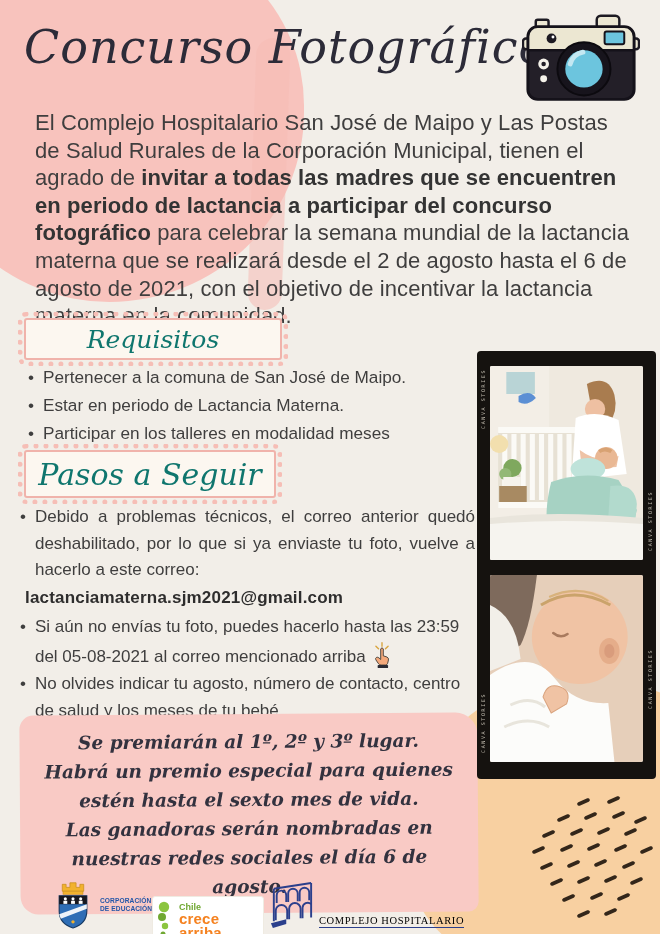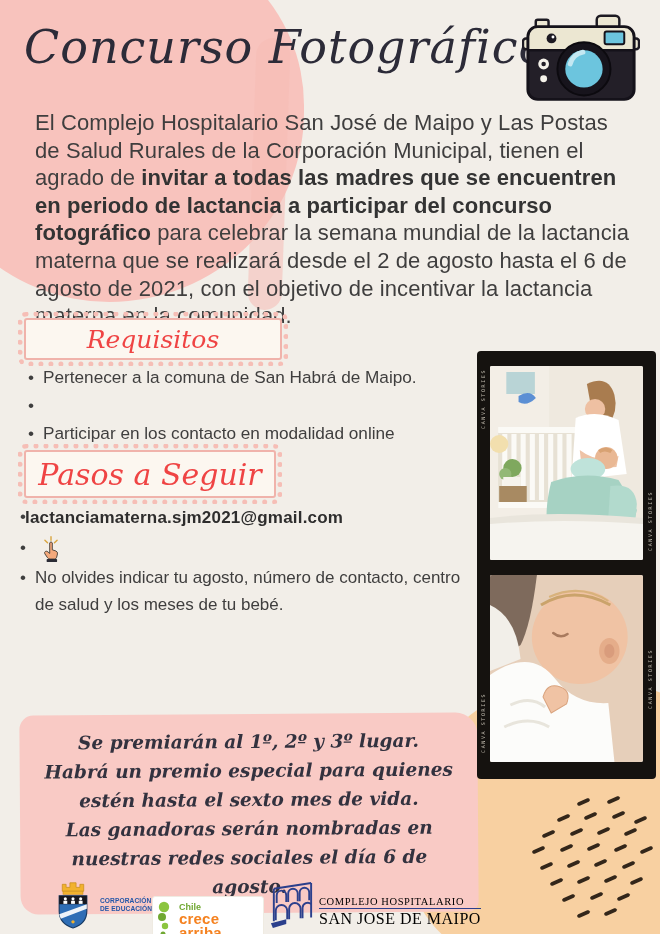--- a/index.html
+++ b/index.html
@@ -40,21 +40,21 @@
   .badge{
     position:absolute;z-index:2;background:#fcf7f0;
     border:2px solid #f0b3ab;border-radius:3px;
     display:flex;align-items:center;justify-content:center;
   }
   .badge::before{
     content:"";position:absolute;inset:-8px;
     border:5px dotted #f6beb6;border-radius:8px;
   }
   .badge .script{
-    font-family:"DejaVu Serif",serif;font-style:italic;color:#ef4444;
+    font-family:"DejaVu Serif",serif;font-style:italic;color:#0f766e;
   }
   .badge-req{left:24px;top:318px;width:254px;height:38px;}
   .badge-req .script{font-size:25px;}
   .badge-pasos{left:24px;top:450px;width:248px;height:44px;}
   .badge-pasos .script{font-size:30px;}
   
   .blist{position:absolute;z-index:2;list-style:none;margin:0;padding:0;}
   .blist li{display:flex;gap:9px;}
   .blist .mark{flex:0 0 auto;line-height:inherit;}
   .list-req{left:28px;top:364px;width:448px;font-size:17.2px;line-height:27px;}
@@ -178,44 +178,46 @@
   </svg>
 
   <p class="intro"><span>El Complejo Hospitalario San José de Maipo  y Las Postas de Salud Rurales de la Corporación Municipal,  tienen el agrado de </span><b>invitar a todas las madres que se encuentren en periodo de lactancia a participar del concurso fotográfico</b><span> para celebrar la semana mundial de la lactancia materna que se realizará desde el 2 de agosto hasta el 6 de agosto de 2021, con el objetivo de incentivar la lactancia materna en la comunidad.</span></p>
 
   <div class="badge badge-req">
     <span class="script">Requisitos</span>
   </div>
   <ul class="blist list-req">
     <li>
         <span class="mark">•</span>
-        <span>Pertenecer a la comuna de San Habrá de Maipo.</span>
+        <span>Pertenecer a la comuna de San José de Maipo.</span>
       </li>
     <li>
         <span class="mark">•</span>
+        <span>Estar en periodo de Lactancia Materna.</span>
       </li>
     <li>
         <span class="mark">•</span>
-        <span>Participar en los contacto en modalidad online</span>
+        <span>Participar en los talleres en modalidad meses</span>
       </li>
   </ul>
 
   <div class="badge badge-pasos">
     <span class="script">Pasos a Seguir</span>
   </div>
   <ul class="blist list-pasos">
     <li>
       <span class="mark">•</span>
       <span>
+        <span class="just" style="display:block">Debido a problemas técnicos, el correo anterior quedó deshabilitado, por lo que si ya enviaste tu foto, vuelve a hacerlo a este correo:</span>
         <span class="email" style="display:block">lactanciamaterna.sjm2021@gmail.com</span>
       </span>
     </li>
     <li>
       <span class="mark">•</span>
-      <span><svg class="hand" viewBox="0 0 26 31">
+      <span><span>Si aún no envías tu foto, puedes hacerlo hasta las 23:59 del 05-08-2021 al correo mencionado arriba</span><svg class="hand" viewBox="0 0 26 31">
         <g stroke="#d9a53f" stroke-width="1.6" stroke-linecap="round">
           <line x1="6" y1="6" x2="9" y2="9"></line>
               <line x1="13" y1="2" x2="13" y2="6"></line>
               <line x1="20" y1="6" x2="17" y2="9"></line>
         </g>
         <path d="M11.5 9 q1.5 -2.4 3 0 l0 8 4.2 1.4 q2.2 .9 1.7 3.4 l-.9 3.8 q-.5 2 -2.5 2 l-5 0 q-2 0 -3 -1.5 l-3 -4.4 q-1.1 -1.9 .7 -2.9 q1.4 -.6 2.8 .6 l2 1.8 z" fill="#f4a97c" stroke="#3a3630" stroke-width="1"></path>
         <rect x="8" y="27.5" width="12" height="3.5" rx="1" fill="#2b2b35"></rect>
       </svg></span>
     </li>
     <li>
@@ -340,18 +342,17 @@
           <path d="M31 22 v-9 a5 5 0 0 1 10 0 v8"></path>
           <path d="M6 42 v-10 a6 6 0 0 1 12 0 v9"></path>
           <path d="M20 41 v-11 a6 6 0 0 1 12 0 v10"></path>
           <path d="M34 40 v-11 a5.5 5.5 0 0 1 9 -4"></path>
           <path d="M4 9 v34 M43 3 v36"></path>
         </g>
         <path d="M1 45 l16 -4 v5 l-14 4 z" fill="#2b3f8c"></path>
       </svg>
       <div class="chsjm-text">
         <div class="chsjm-l1">COMPLEJO HOSPITALARIO</div>
-        <div class="chsjm-l2">SAN JOSE DE MAIPO</div>
       </div>
     </div>
 
   </div>
 </div>
 
 </body></html>

